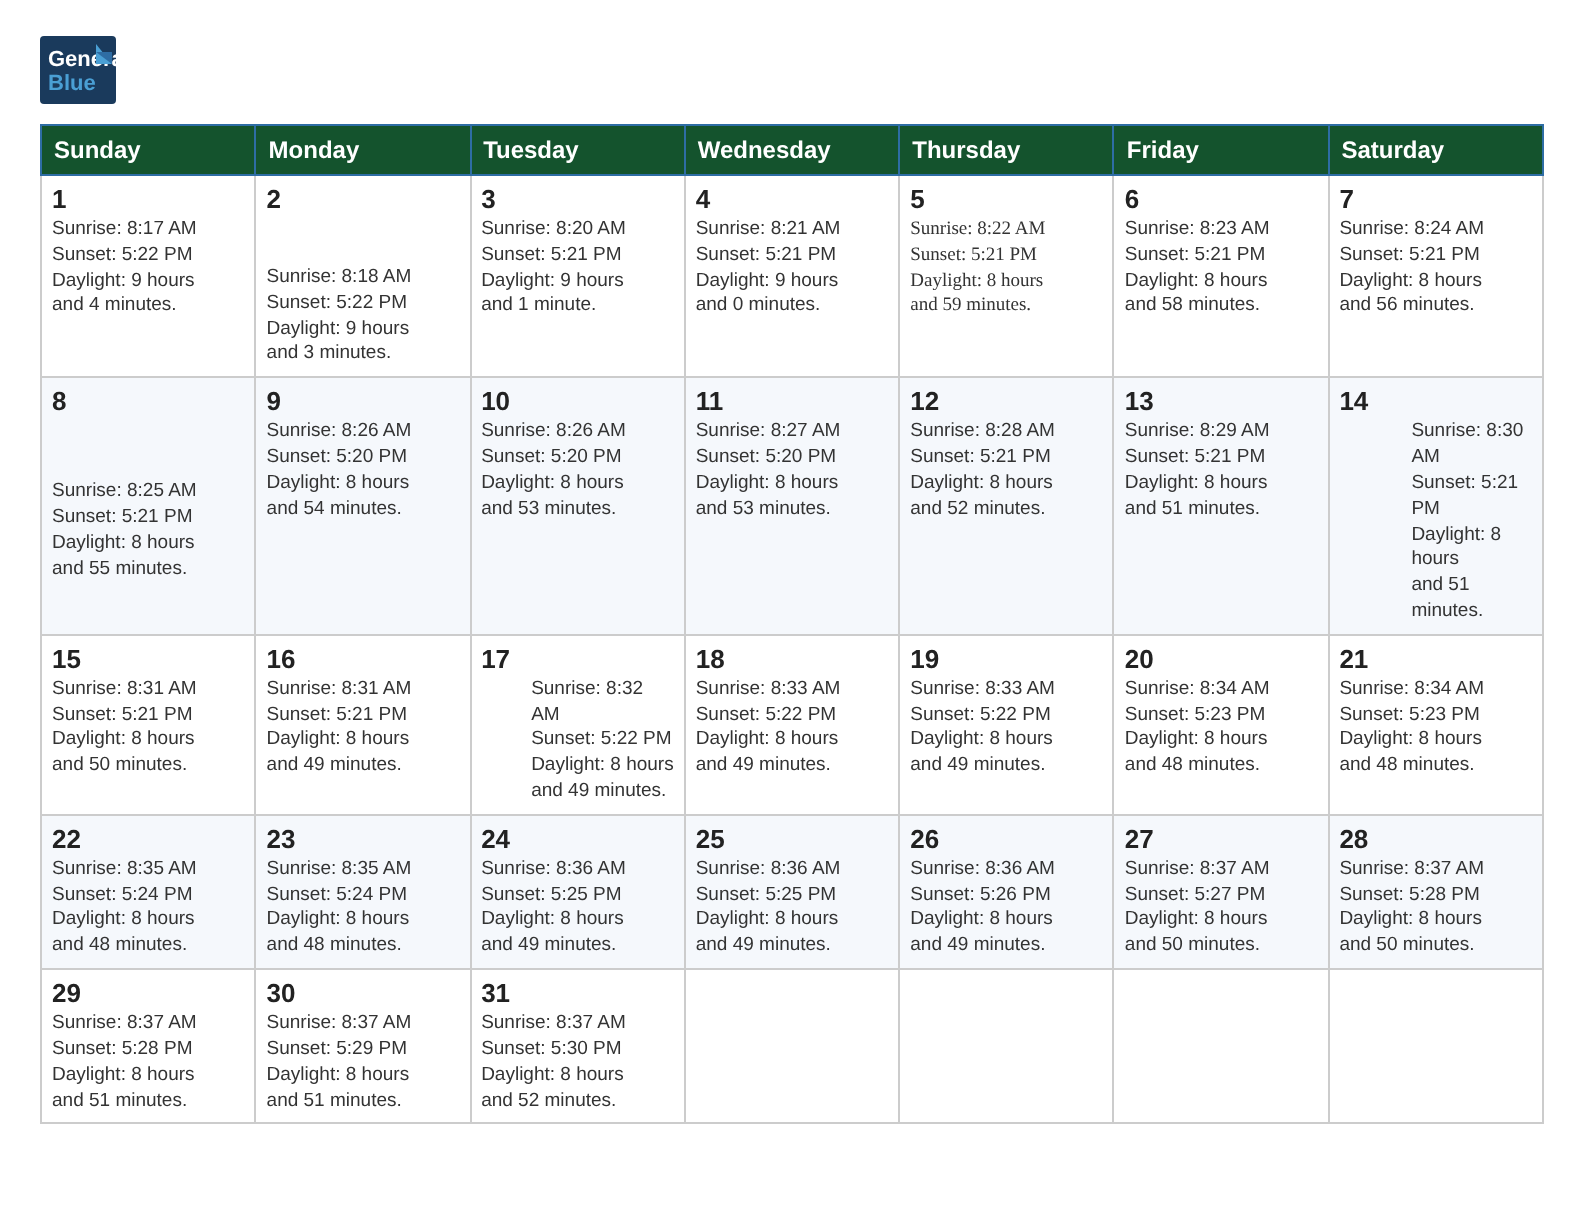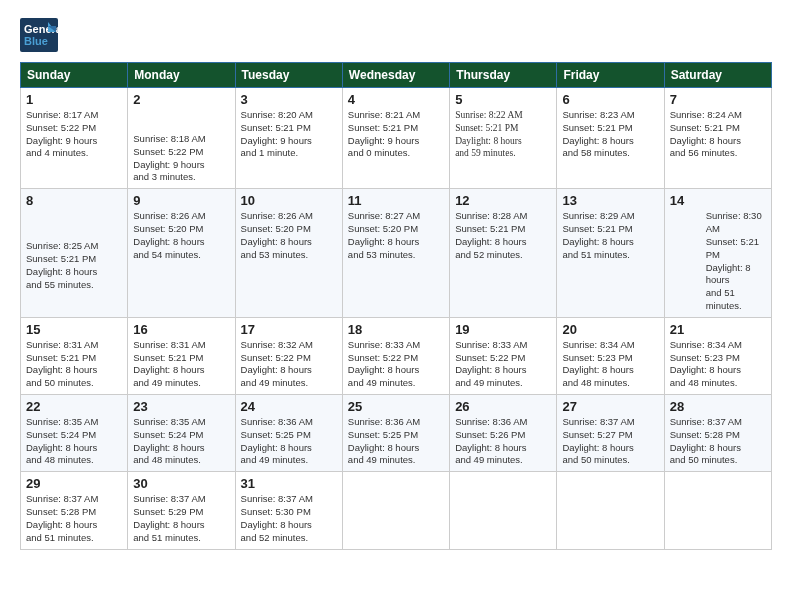--- a/index.html
+++ b/index.html
@@ -234,21 +234,21 @@
           </td>
           <td>
             <span class="day-num">16</span>
             <div class="day-info" style="white-space: pre-line;">Sunrise: 8:31 AM
 Sunset: 5:21 PM
 Daylight: 8 hours
 and 49 minutes.</div>
           </td>
           <td>
             <span class="day-num">17</span>
-            <div class="day-info" style="white-space: pre-line;">Sunrise: 8:32 AM
+            <div class="day-info" style="white-space: pre-line; margin-left: 25px;">Sunrise: 8:32 AM
 Sunset: 5:22 PM
 Daylight: 8 hours
 and 49 minutes.</div>
           </td>
           <td>
             <span class="day-num">18</span>
             <div class="day-info" style="white-space: pre-line;">Sunrise: 8:33 AM
 Sunset: 5:22 PM
 Daylight: 8 hours
 and 49 minutes.</div>

